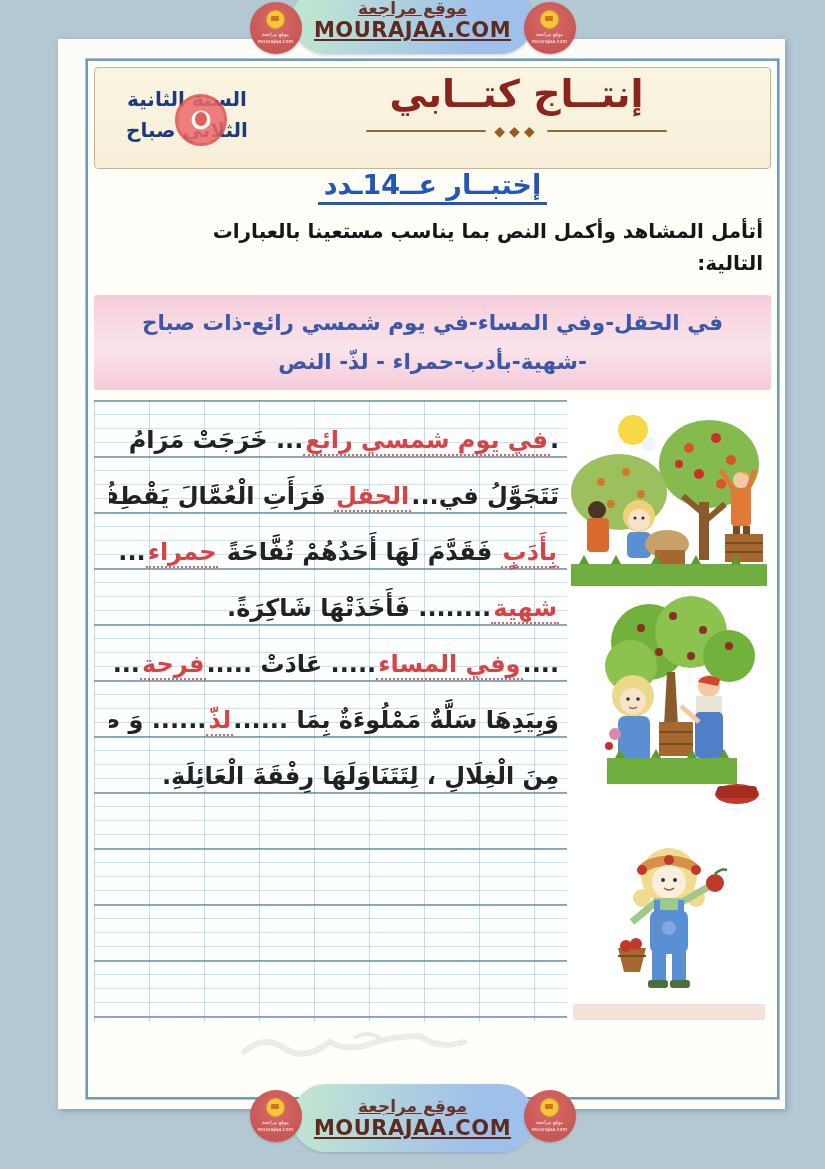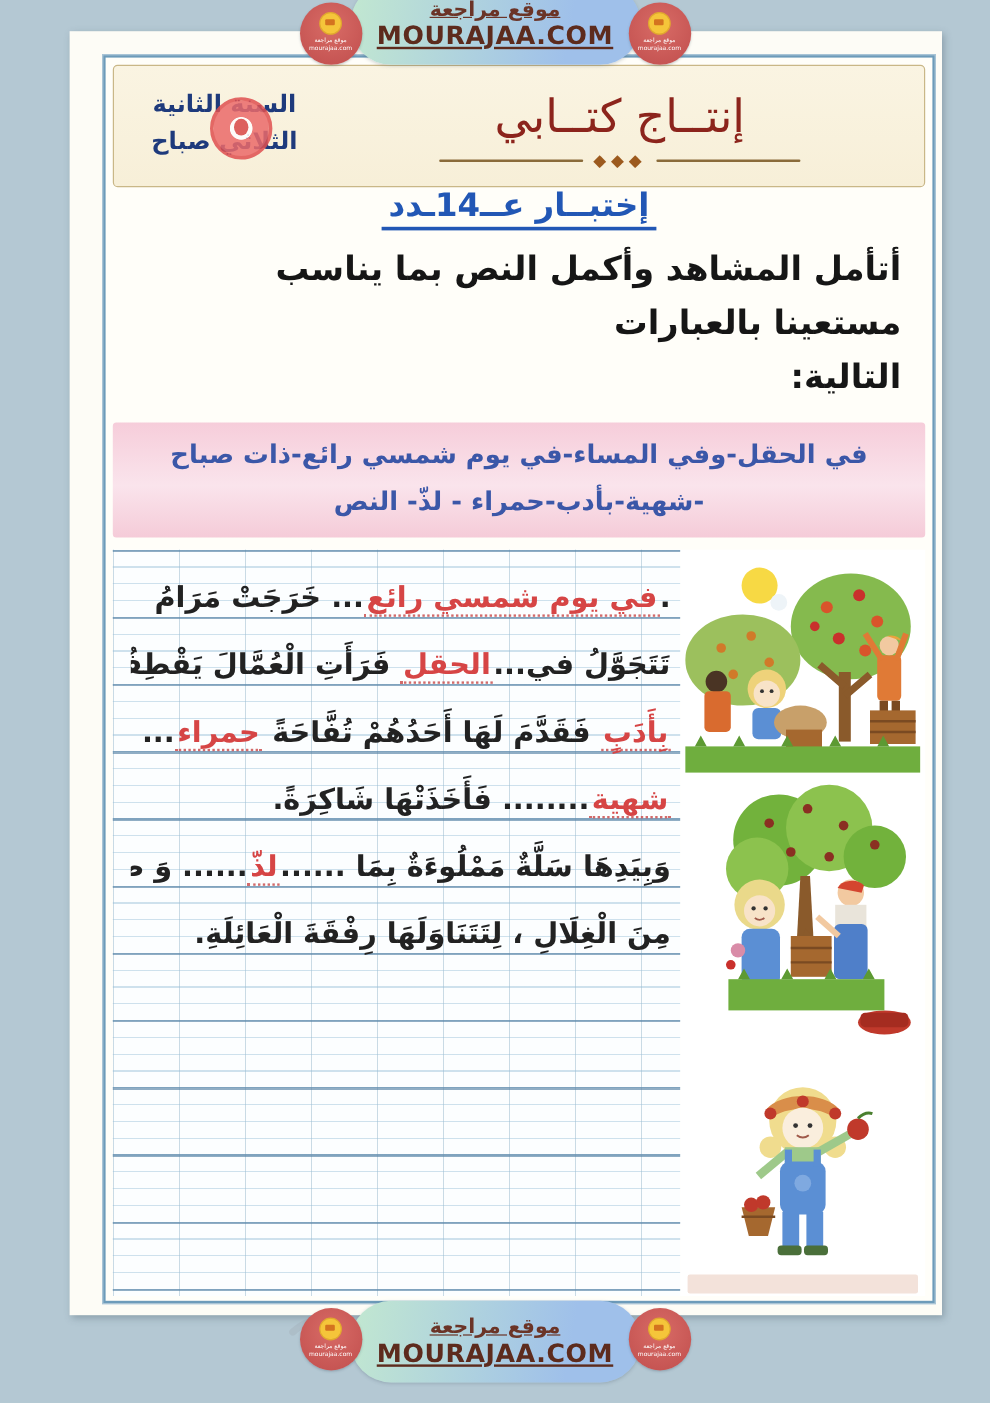--- a/index.html
+++ b/index.html
@@ -1,54 +1,54 @@
 <!DOCTYPE html>
 <html lang="ar"><head>
 <meta charset="utf-8">
 <style>
   html,body{margin:0;padding:0;width:825px;height:1169px;overflow:hidden;
     font-family:"DejaVu Sans",sans-serif;background:#b4c8d3;}
   .stage{position:relative;width:825px;height:1169px;background:#b4c8d3;}
 
   
-  .page{position:absolute;left:58px;top:26px;width:727px;height:1070px;
+  .page{position:absolute;left:58px;top:39px;width:727px;height:1070px;
     background:#fdfcf6;box-shadow:2px 2px 6px rgba(60,80,95,.35);}
   .frame{position:absolute;left:28px;top:20px;right:6px;bottom:10px;
     border:2px solid #6d9bba;box-shadow:0 0 0 1px #a8c4d6;background:#fffef9;
     padding:6px;box-sizing:border-box;}
 
   
   .header-box{height:102px;border:1px solid #c9b787;border-radius:4px;
     background:linear-gradient(180deg,#faf4e2,#f7efd8);display:flex;
     align-items:stretch;padding:4px 8px;box-sizing:border-box;position:relative;}
   .grade-block{width:168px;position:relative;text-align:center;padding-top:12px;
     color:#1e3a7c;font-weight:bold;font-size:20px;line-height:1.55;}
   .stamp{position:absolute;left:72px;top:22px;width:46px;height:46px;border-radius:50%;
     background:radial-gradient(circle,#ffffff 0 28%,#ec6a6a 30%);border:3px solid #e05050;
     opacity:.85;}
   .stamp-core{position:absolute;left:17px;top:15px;width:12px;height:14px;border-radius:50%;
     background:#d94848;}
   .title-block{flex:1;text-align:center;}
-  .subject-title{font-size:38px;font-weight:normal;color:#8c241c;margin-top:16px;direction:rtl;}
+  .subject-title{font-size:38px;font-weight:bold;color:#8c241c;margin-top:0;direction:rtl;}
   .divider{display:flex;align-items:center;justify-content:center;gap:8px;margin-top:8px;}
   .dline{height:2px;background:#8a6b3a;width:120px;border-radius:2px;}
   .diamonds{color:#9c5a1e;font-size:14px;letter-spacing:4px;line-height:1;}
   .author-block{width:118px;text-align:center;padding-top:2px;}
   .photo-circle{width:72px;height:72px;border-radius:50%;margin:0 auto;
     background:radial-gradient(circle at 45% 35%,#3a3142,#231d2c 70%);position:relative;overflow:hidden;}
   .photo-bit1{position:absolute;left:30px;top:8px;width:12px;height:14px;background:#b8404a;border-radius:2px;}
   .photo-bit2{position:absolute;left:28px;top:40px;width:14px;height:16px;background:#caa28e;border-radius:2px;}
   .author-name{font-size:13px;color:#1f3e8c;font-weight:bold;margin-top:3px;direction:rtl;white-space:nowrap;}
 
   
   .exam-title{text-align:center;direction:rtl;}
   .exam-title span{display:inline-block;color:#2257b5;font-size:27px;font-weight:bold;
     border-bottom:3px solid #2257b5;padding:0 6px 2px;}
-  .instructions{direction:rtl;margin:10px 20px 4px;color:#161616;font-weight:bold;
-    font-size:28px;line-height:1.6;text-align:right;}
+  .instructions{direction:rtl;margin:10px 8px 4px;color:#161616;font-weight:bold;
+    font-size:20px;line-height:1.6;text-align:right;}
 
   
   .word-bank{margin-top:16px;border-radius:3px;direction:rtl;text-align:center;
     background:linear-gradient(180deg,#f6cdda,#fae4ec 55%,#f5cbd8);
     color:#3b57a8;font-weight:bold;font-size:21.5px;line-height:1.8;padding:9px 6px;}
 
   
   .content-row{display:flex;margin-top:10px;height:622px;}
   .story-col{flex:1;overflow:hidden;padding-top:12px;box-sizing:border-box;
     background-color:#fcfeff;
@@ -127,20 +127,21 @@
         <div>في الحقل-وفي المساء-في يوم شمسي رائع-ذات صباح</div>
         <div>-شهية-بأدب-حمراء - لذّ- النص</div>
       </div>
 
       <div class="content-row">
         <div class="story-col">
             <div class="story-line"><span class="seg">.</span><span class="seg red">في يوم شمسي رائع</span><span class="seg">... خَرَجَتْ مَرَامُ</span></div>
             <div class="story-line"><span class="seg">تَتَجَوَّلُ في...</span><span class="seg red">الحقل</span><span class="seg"> فَرَأَتِ الْعُمَّالَ يَقْطِفُونَ</span></div>
             <div class="story-line"><span class="seg red">بِأَدَبٍ</span><span class="seg"> فَقَدَّمَ لَهَا أَحَدُهُمْ تُفَّاحَةً </span><span class="seg red">حمراء</span><span class="seg">...</span></div>
             <div class="story-line"><span class="seg red">شهية</span><span class="seg">........ فَأَخَذَتْهَا شَاكِرَةً.</span></div>
+            <div class="story-line"><span class="seg">....</span><span class="seg red">وفي المساء</span><span class="seg">..... عَادَتْ .....</span><span class="seg red">فرحة</span><span class="seg">...</span></div>
             <div class="story-line"><span class="seg">وَبِيَدِهَا سَلَّةٌ مَمْلُوءَةٌ بِمَا ......</span><span class="seg red">لذّ</span><span class="seg">...... وَ طَابَ</span></div>
             <div class="story-line"><span class="seg">مِنَ الْغِلَالِ ، لِتَتَنَاوَلَهَا رِفْقَةَ الْعَائِلَةِ.</span></div>
           </div>
 
         <div class="images-col">
 
           <svg class="scene" width="196" height="182" viewBox="0 0 196 182">
             <rect width="196" height="182" fill="#ffffff"></rect>
             <circle cx="62" cy="26" r="15" fill="#f7d944"></circle>
             <circle cx="78" cy="40" r="7" fill="#eef4f8"></circle>

